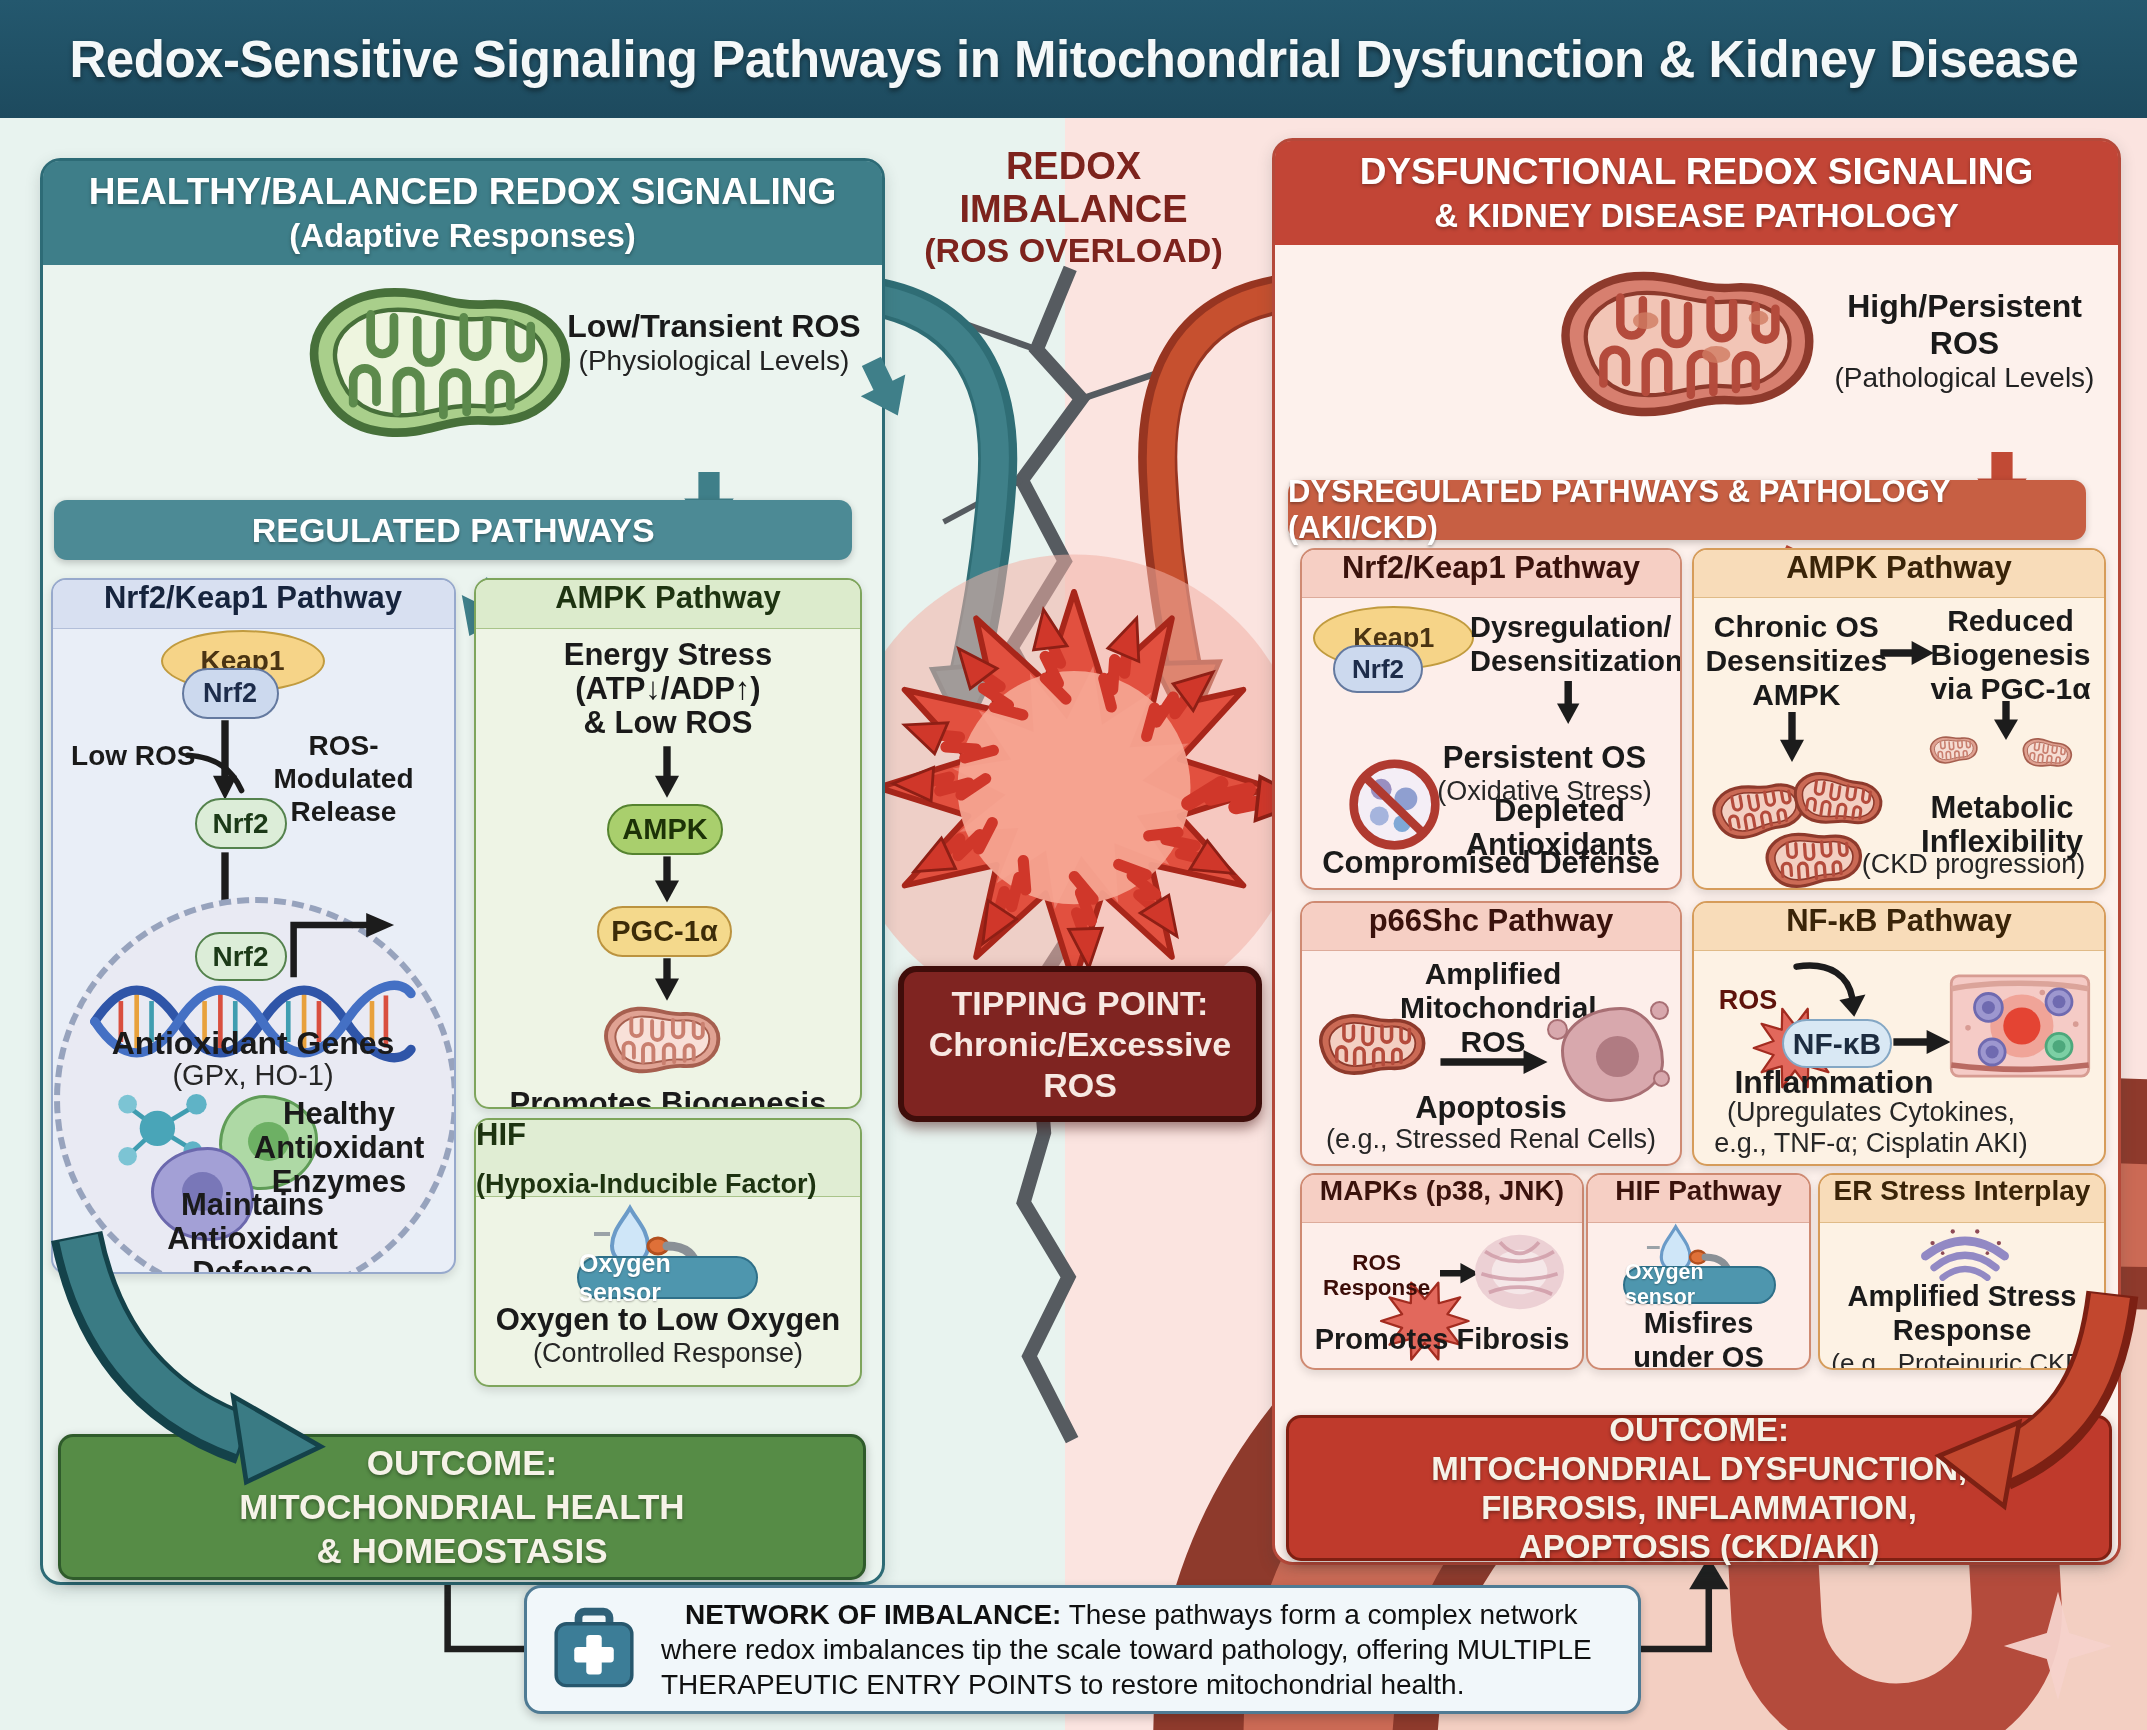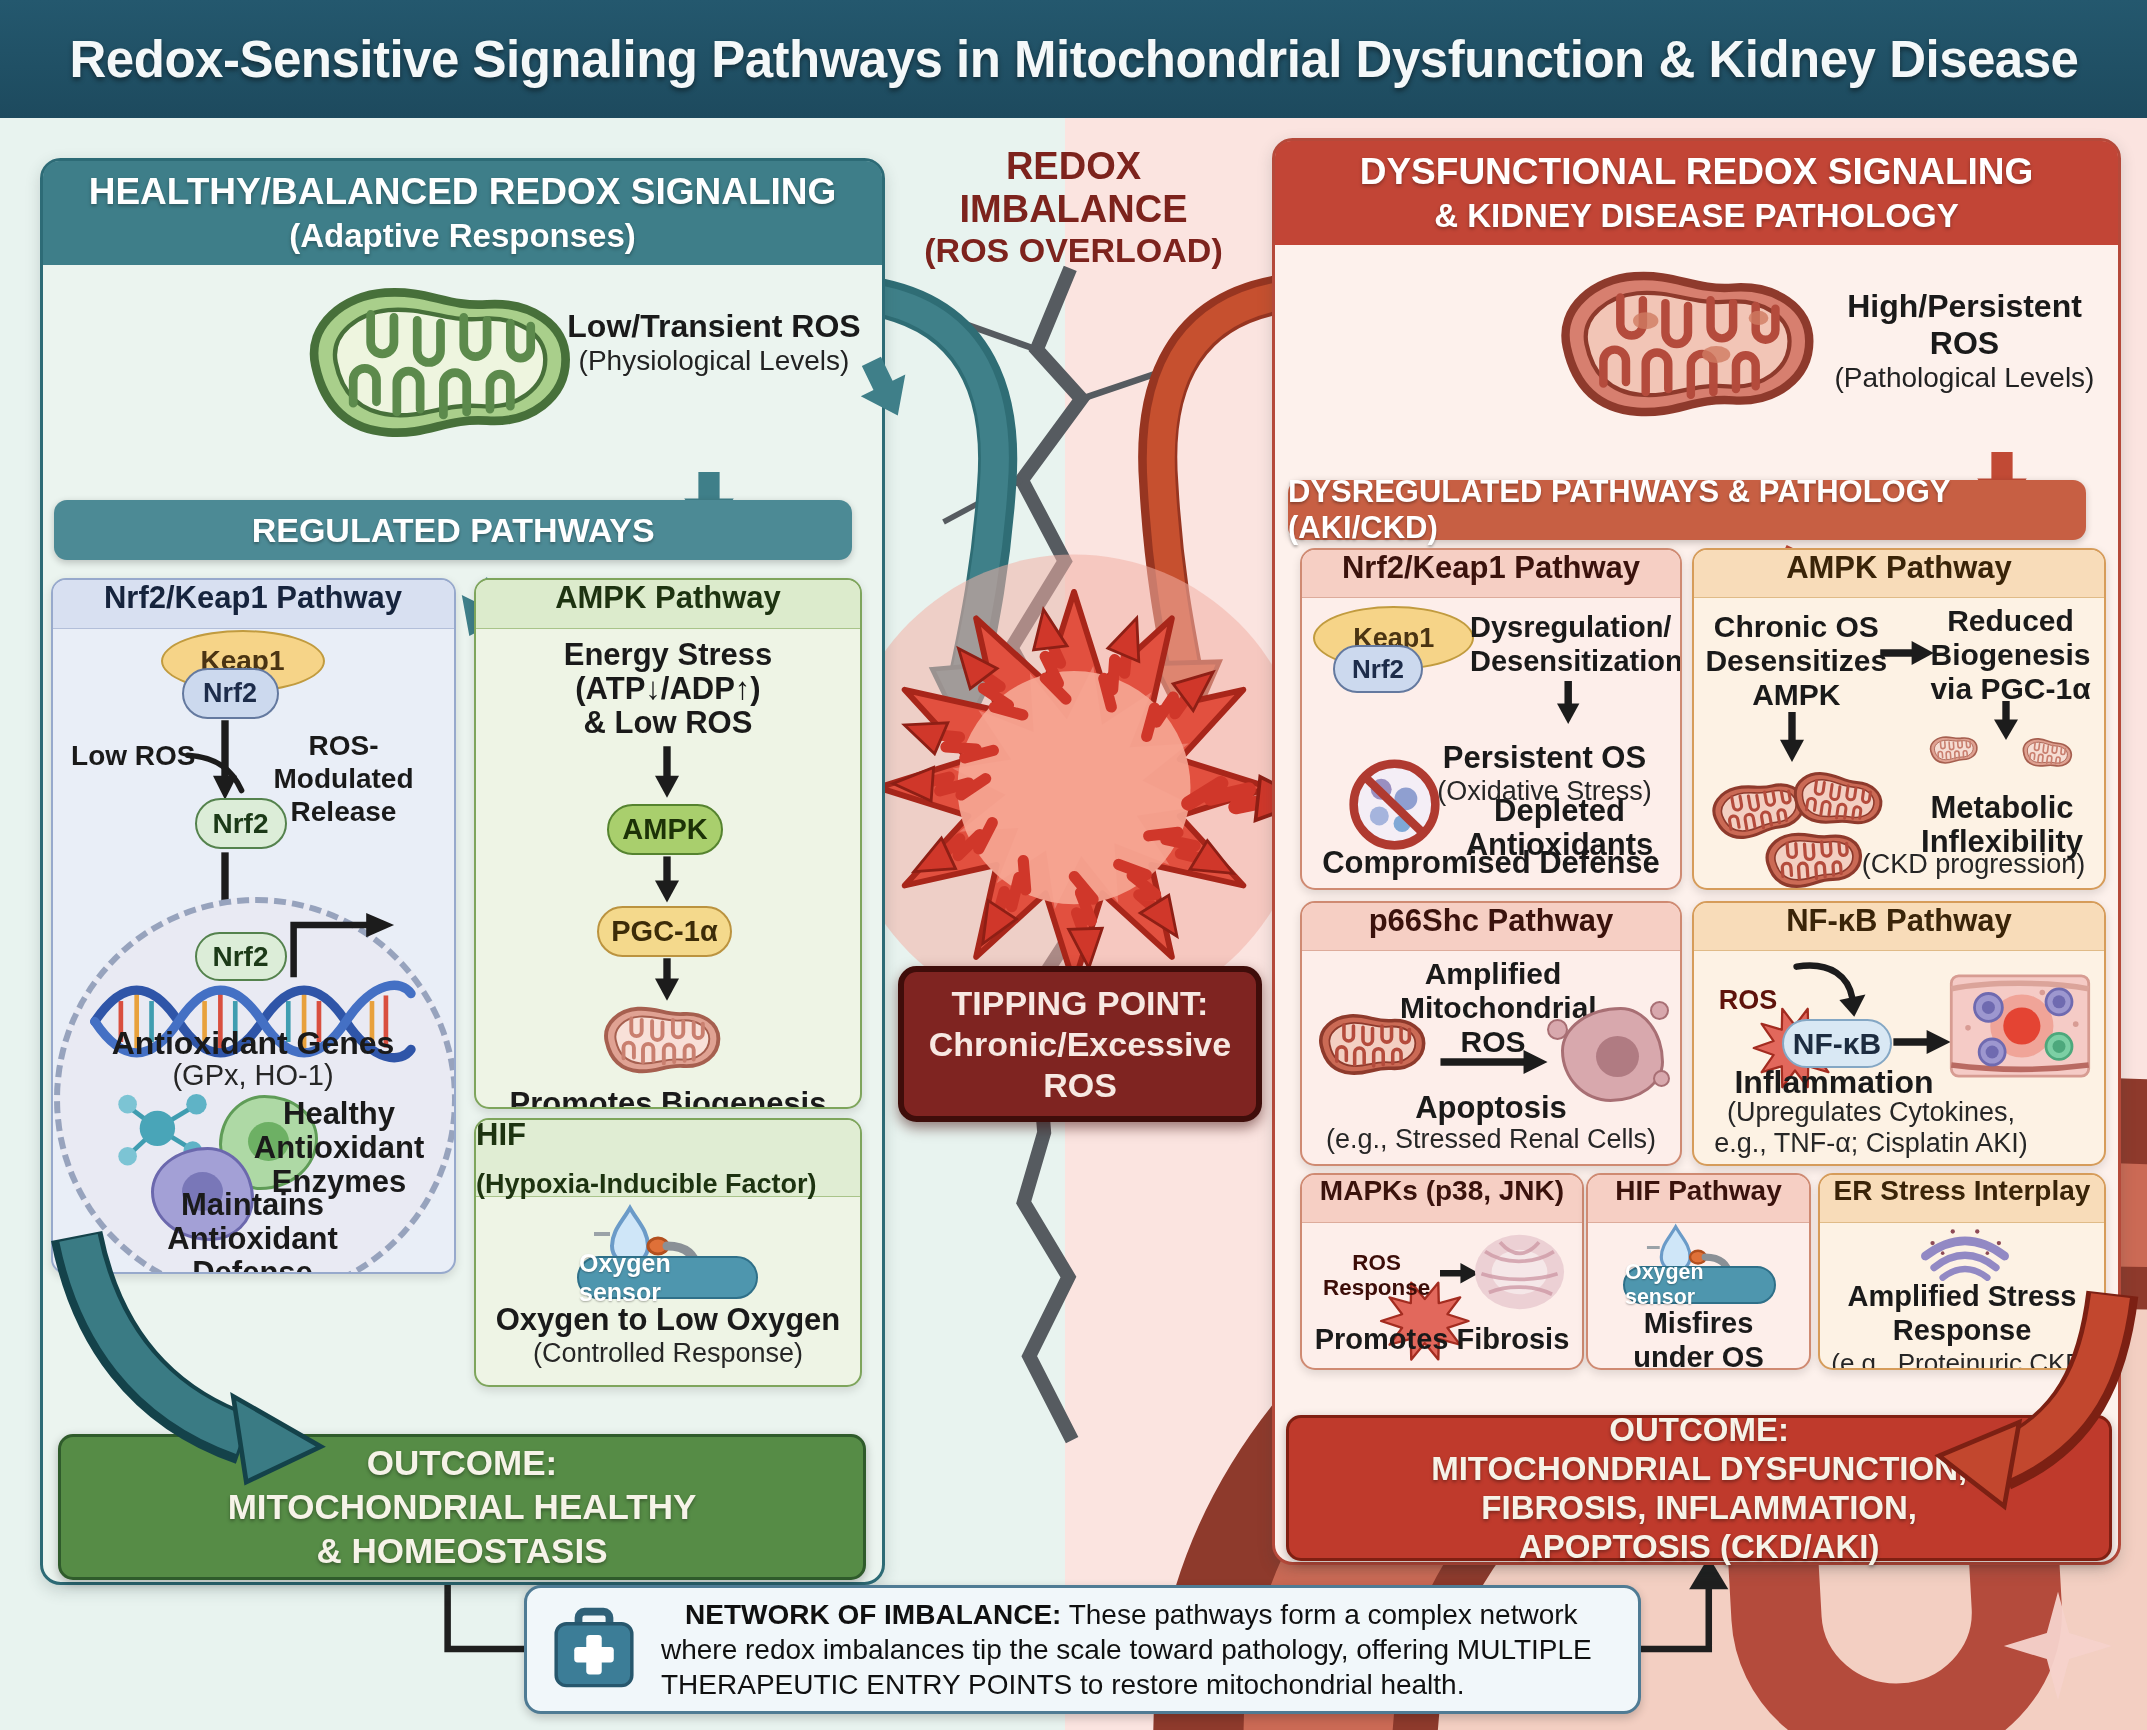--- a/index.html
+++ b/index.html
@@ -336,21 +336,21 @@
         <span>Oxygen sensor</span>
       </div>
       <div class="abs t" style="left:0;top:183px;width:100%">
         <div class="big">Oxygen to Low Oxygen</div>
         <div class="sub">(Controlled Response)</div>
       </div>
     </div>
 
     <div id="lout" class="abs outcome" style="left:15px;top:1273px;width:802px;height:140px">
       <div>OUTCOME:</div>
-      <div>MITOCHONDRIAL HEALTHY</div>
+      <div>MITOCHONDRIAL HEALTH</div>
       <div>&amp; HOMEOSTASIS</div>
     </div>
   </div>
 
   <div id="imbalance" class="abs">
     <div class="l1">REDOX IMBALANCE</div>
     <div class="l2">(ROS OVERLOAD)</div>
   </div>
 
   <div id="tipping" class="abs">

